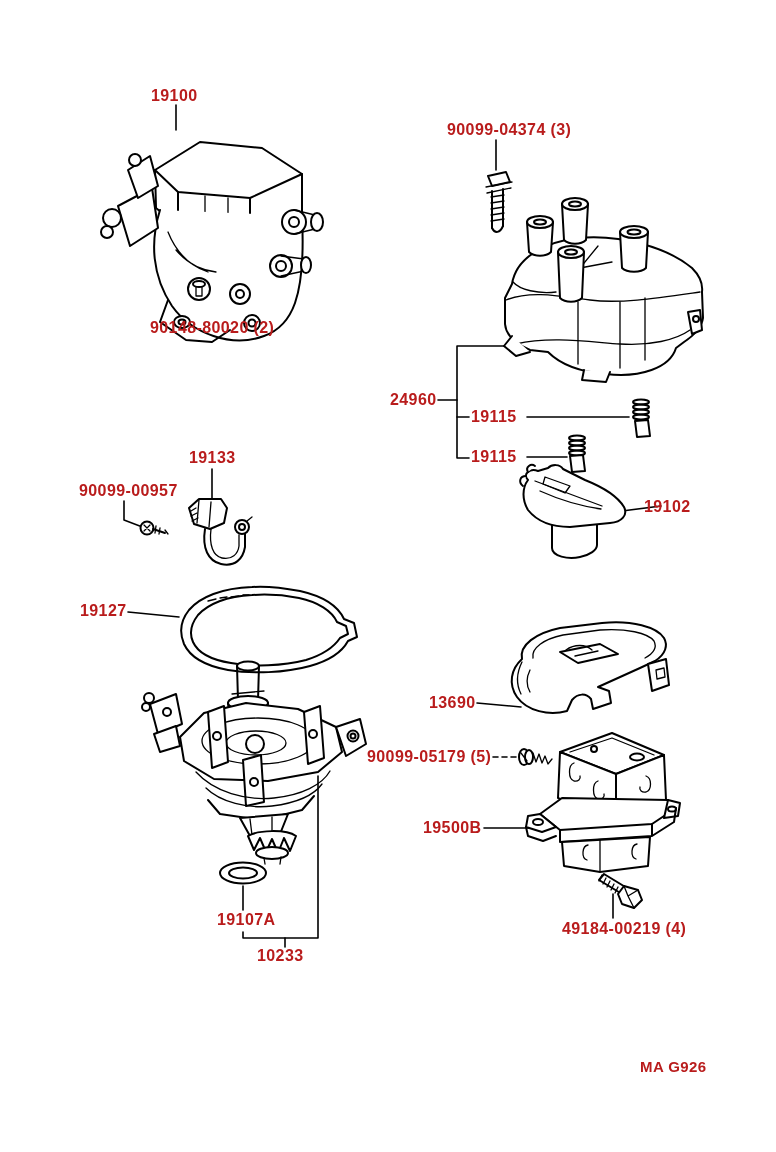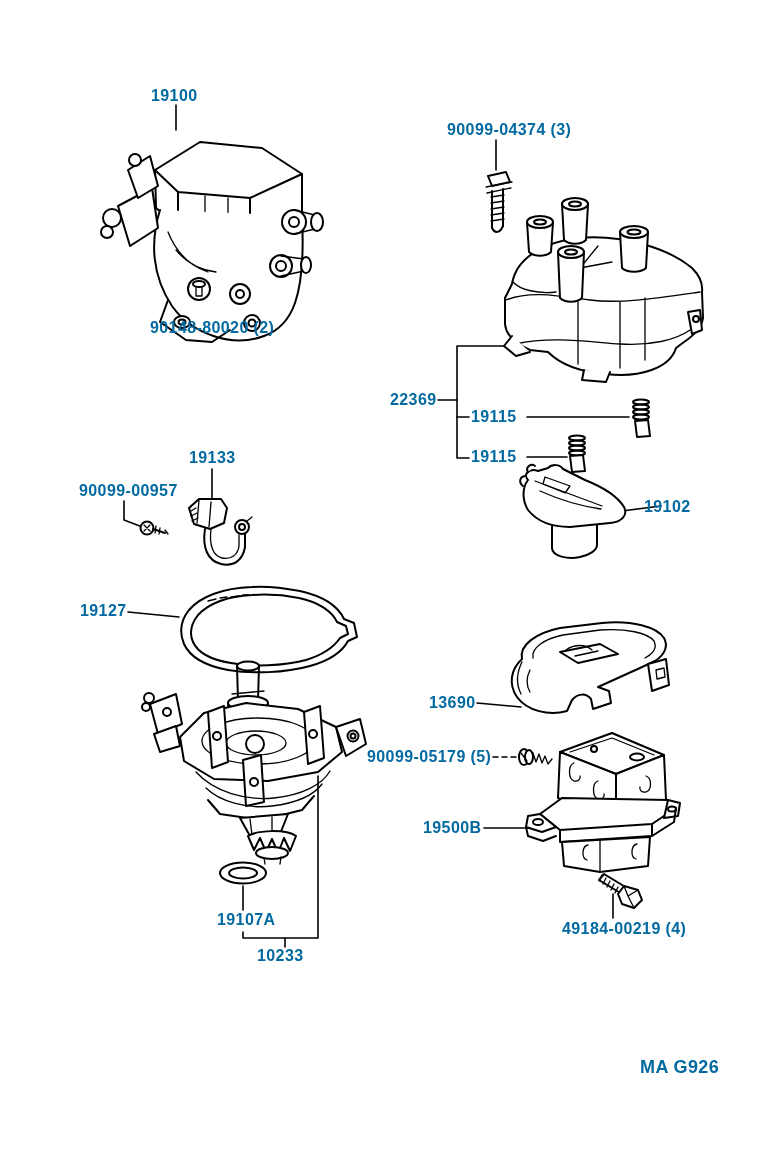--- a/index.html
+++ b/index.html
@@ -9,23 +9,23 @@
   }
   .art{position:absolute;left:0;top:0;}
   .art path,.art circle,.art ellipse,.art line,.art polyline,.art rect{
     fill:none;stroke:#000;stroke-width:2;stroke-linecap:round;stroke-linejoin:round;
   }
   .art .fw{fill:#ffffff;}
   .art .thin{stroke-width:1.3;}
   .art .leader{stroke-width:1.6;}
   .lbl{
     position:absolute;font-weight:bold;font-size:16px;line-height:16px;
-    letter-spacing:0.4px;color:#0369a1;white-space:nowrap;
+    letter-spacing:0.4px;color:#b91c1c;white-space:nowrap;
   }
-  .footer-code{font-size:18px;}
+  .footer-code{font-size:15px;}
 </style>
 </head>
 <body>
 
 <div class="page">
 
   <svg class="art" width="776" height="1152" viewBox="0 0 776 1152">
 
     <g class="leaderset">
       <path class="leader" d="M176,105 L176,130"></path>
@@ -259,21 +259,21 @@
       <path class="fw" d="M604,874 L627,888 L622,894 L599,880 Z"></path>
       <path class="thin" d="M602,875 L599,881 M606,878 L603,884 M610,881 L607,887 M614,884 L611,890 M618,887 L615,893 M622,890 L619,896"></path>
       <path class="fw" d="M624,886 L638,890 L642,900 L634,908 L622,904 L618,894 Z"></path>
       <path class="thin" d="M624,886 L628,896 L638,890 M628,896 L634,908"></path>
     </g>
   </svg>
 
   <div class="lbl" style="left:151px;top:88px">19100</div>
   <div class="lbl" style="left:447px;top:122px">90099-04374 (3)</div>
   <div class="lbl" style="left:150px;top:320px">90148-80020 (2)</div>
-  <div class="lbl" style="left:390px;top:392px">22369</div>
+  <div class="lbl" style="left:390px;top:392px">24960</div>
   <div class="lbl" style="left:471px;top:409px">19115</div>
   <div class="lbl" style="left:471px;top:449px">19115</div>
   <div class="lbl" style="left:644px;top:499px">19102</div>
   <div class="lbl" style="left:189px;top:450px">19133</div>
   <div class="lbl" style="left:79px;top:483px">90099-00957</div>
   <div class="lbl" style="left:80px;top:603px">19127</div>
   <div class="lbl" style="left:429px;top:695px">13690</div>
   <div class="lbl" style="left:367px;top:749px">90099-05179 (5)</div>
   <div class="lbl" style="left:423px;top:820px">19500B</div>
   <div class="lbl" style="left:217px;top:912px">19107A</div>

